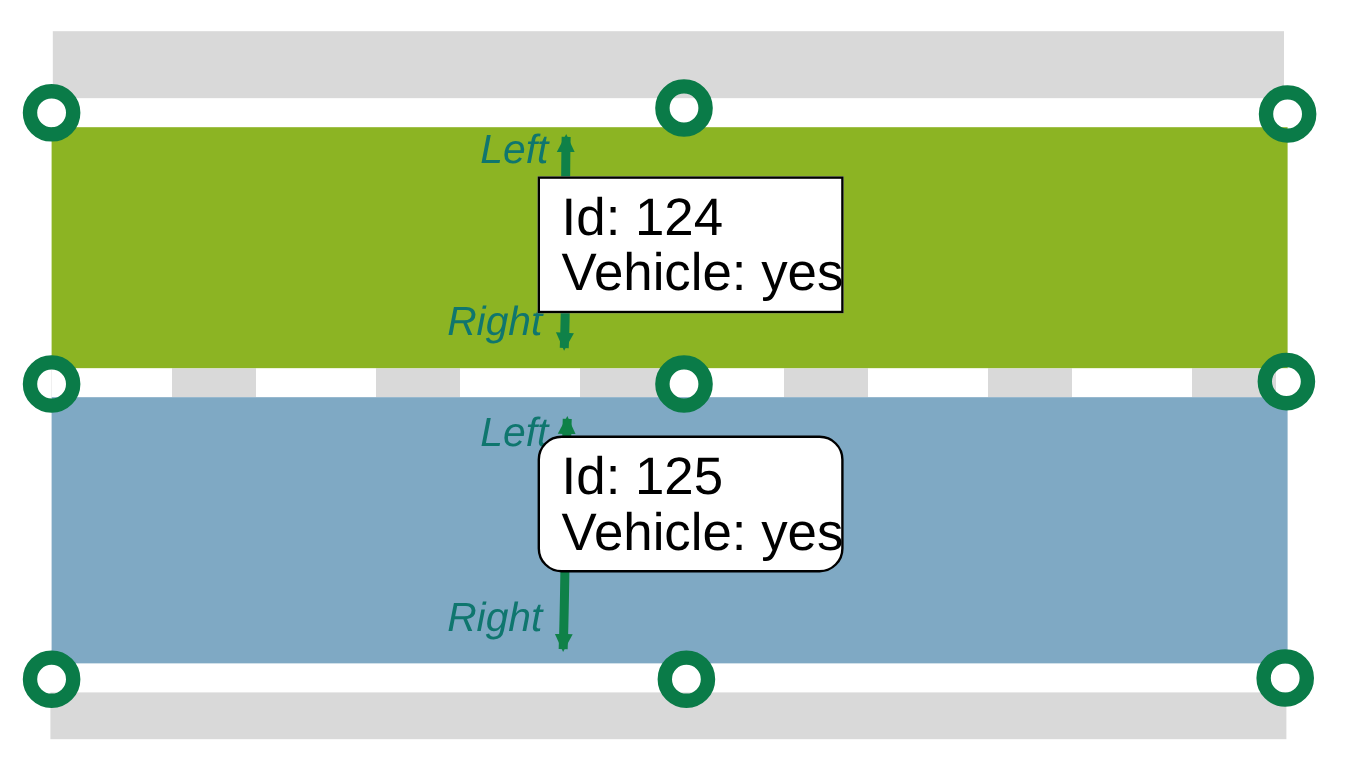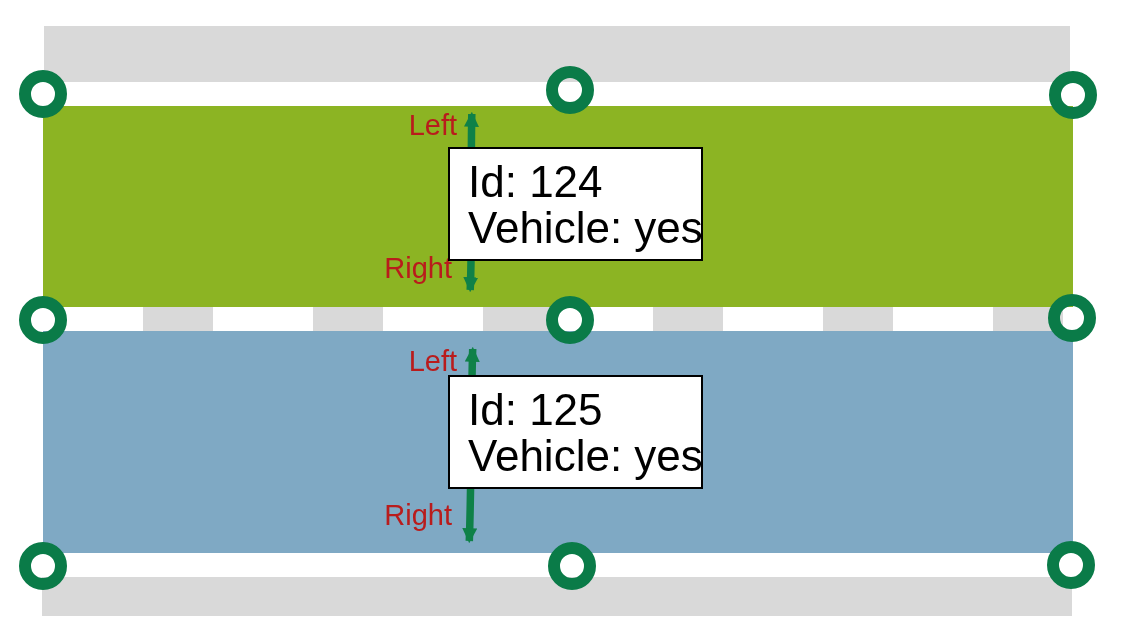--- a/index.html
+++ b/index.html
@@ -37,26 +37,27 @@
   }
 
   
   #arrow-layer { position: absolute; left: 0; top: 0; z-index: 2; }
   .arrow-line { stroke: var(--c-arrow); stroke-width: 7.5; fill: none; }
   .arrow-head { fill: var(--c-arrow); }
 
   
   .side-label {
     position: absolute;
-    color: #b91c1c;
-    font-size: 29px;
+    color: #0f766e;
+    font-size: 34px;
     line-height: 30px;
     white-space: nowrap;
     z-index: 3;
     text-align: right;
+    font-style: italic;
   }
 
   
   .info-box {
     position: absolute;
     width: 255px; height: 114px;
     background: #ffffff;
     border: 2px solid #000000;
     box-sizing: border-box;
     z-index: 4;
@@ -98,21 +99,21 @@
 
   <div class="side-label" style="right:664px; top:110px;">Left</div>
   <div class="side-label" style="right:669px; top:253px;">Right</div>
   <div class="side-label" style="right:664px; top:346px;">Left</div>
   <div class="side-label" style="right:669px; top:500px;">Right</div>
 
   <div class="info-box" style="left:448px; top:147px;">
     <div>Id: 124</div>
     <div>Vehicle: yes</div>
   </div>
-  <div class="info-box" style="left:448px; top:375px;">
+  <div class="info-box" style="left:448px; top:363px;border-radius:20px;">
     <div>Id: 125</div>
     <div>Vehicle: yes</div>
   </div>
 
   <div class="node" style="left:19px;  top:70px;"></div>
   <div class="node" style="left:546px; top:66px;"></div>
   <div class="node" style="left:1049px;top:71px;"></div>
 
   <div class="node" style="left:19px;  top:296px;"></div>
   <div class="node" style="left:546px; top:296px;"></div>

